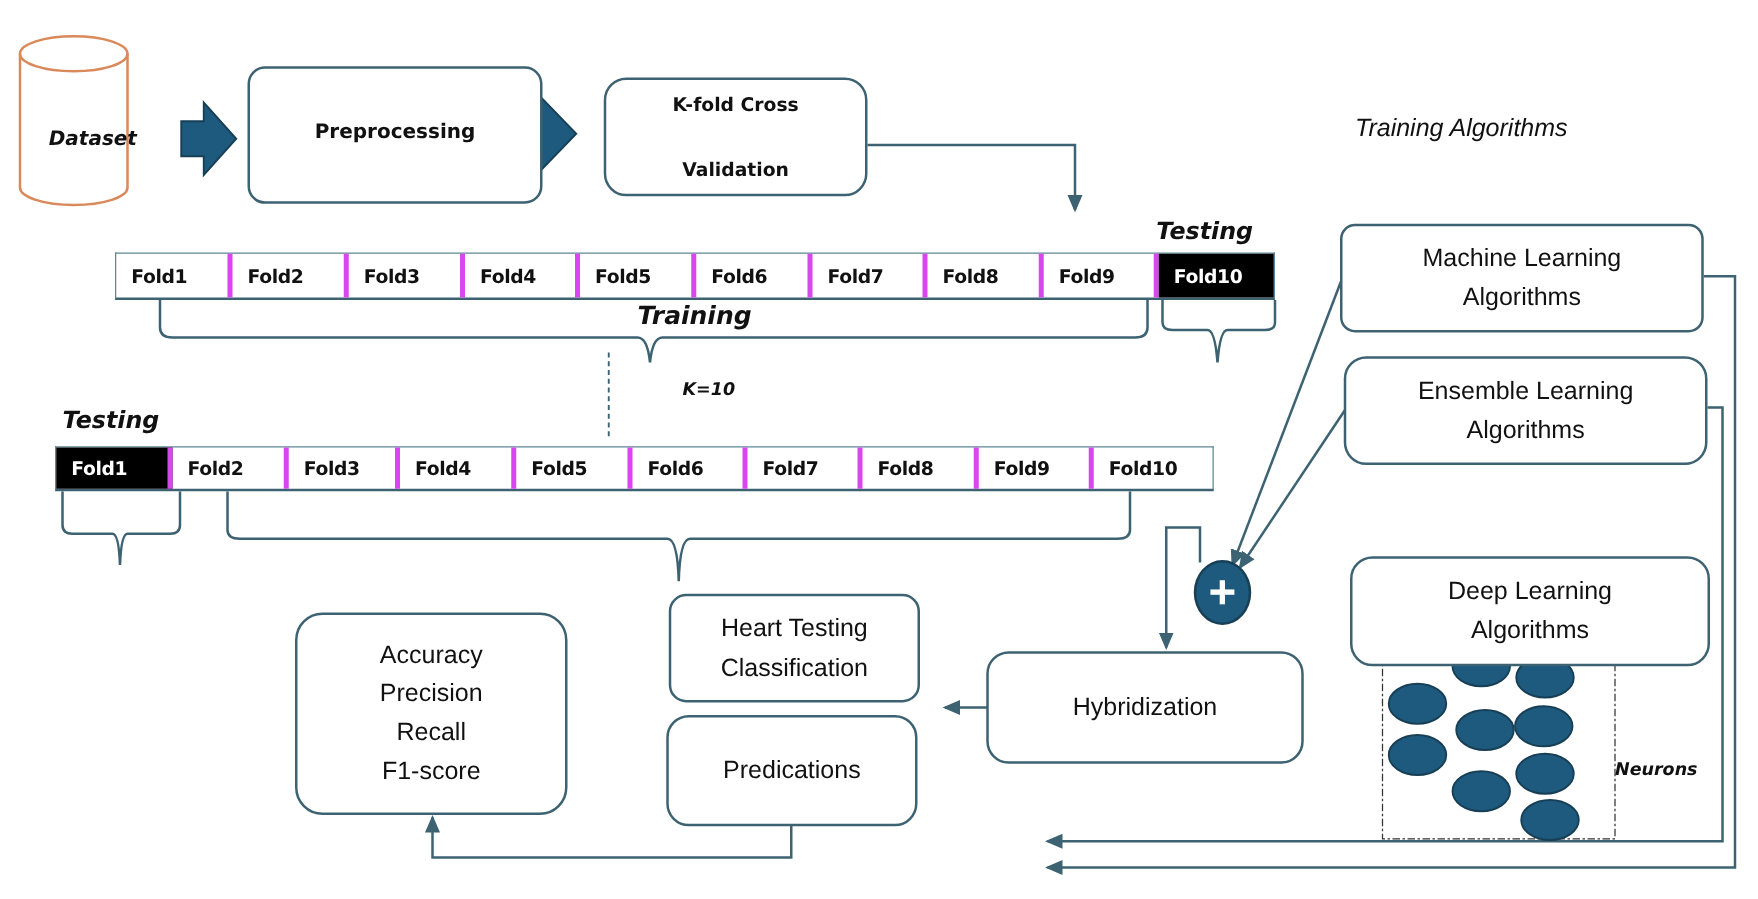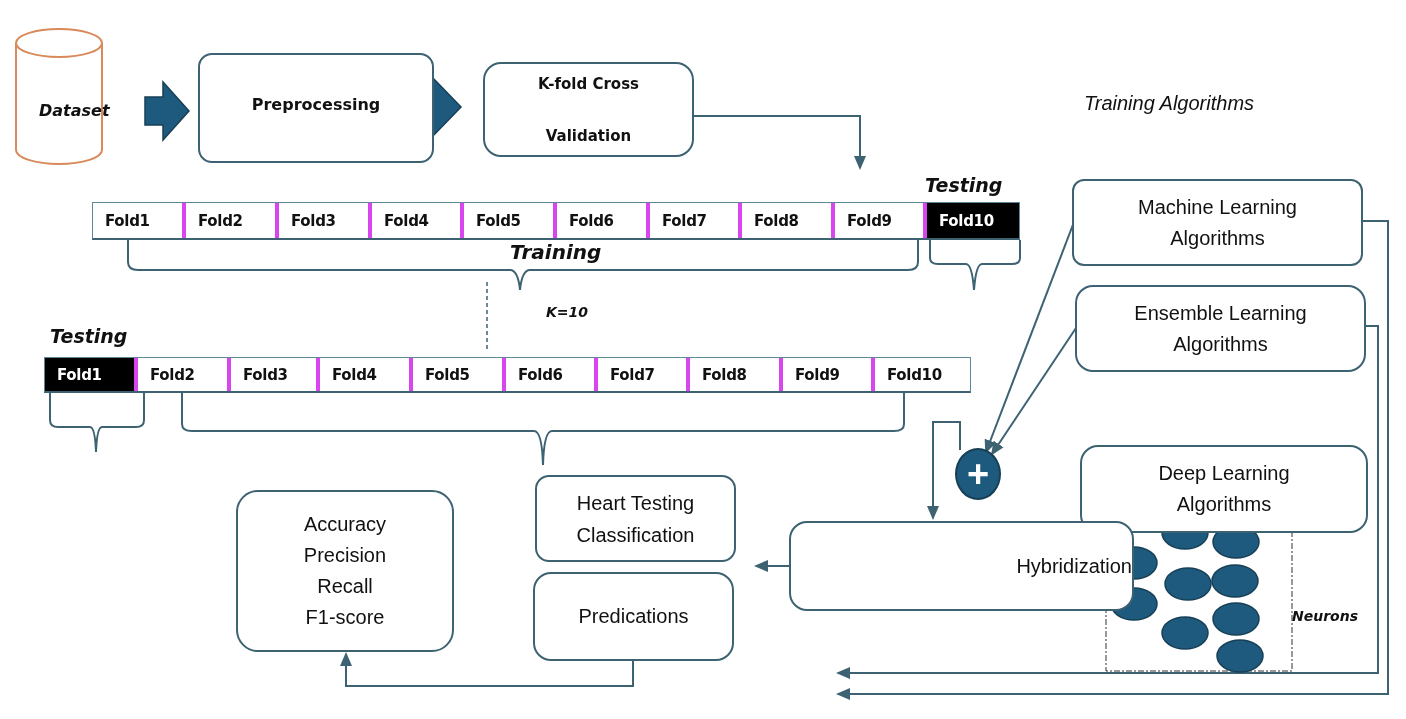--- a/index.html
+++ b/index.html
@@ -128,21 +128,21 @@
   <span>Algorithms</span>
 </div>
 <div class="rbox" style="left:1080px;top:400px;width:288px;height:88px;font-size:20px;line-height:31px;border-width:2.5px;margin-top:45px;">
   <span>Deep Learning</span>
   <span>Algorithms</span>
 </div>
 <div class="lbl bold" style="left:1292px;top:608px;font-size:14px;font-family:'DejaVu Sans',sans-serif;">Neurons</div>
 
 <div class="abs" style="left:955px;top:448px;width:46px;height:52px;border-radius:50%;background:#1d5a7e;border:2px solid #173f55;color:#fff;font-size:38px;font-weight:bold;display:flex;align-items:center;justify-content:center;line-height:1;">+</div>
 
-<div class="rbox" style="left:789px;top:521px;width:345px;height:90px;font-size:20px;align-items:flex-end;">
+<div class="rbox" style="left:789px;top:521px;width:254px;height:90px;font-size:20px;">
   <span>Hybridization</span>
 </div>
 
 <div class="rbox" style="left:535px;top:475px;width:201px;height:87px;font-size:20px;line-height:32px;border-radius:14px;">
   <span>Heart Testing</span>
   <span>Classification</span>
 </div>
 
 <div class="rbox" style="left:533px;top:572px;width:201px;height:89px;font-size:20px;">
   <span>Predications</span>

